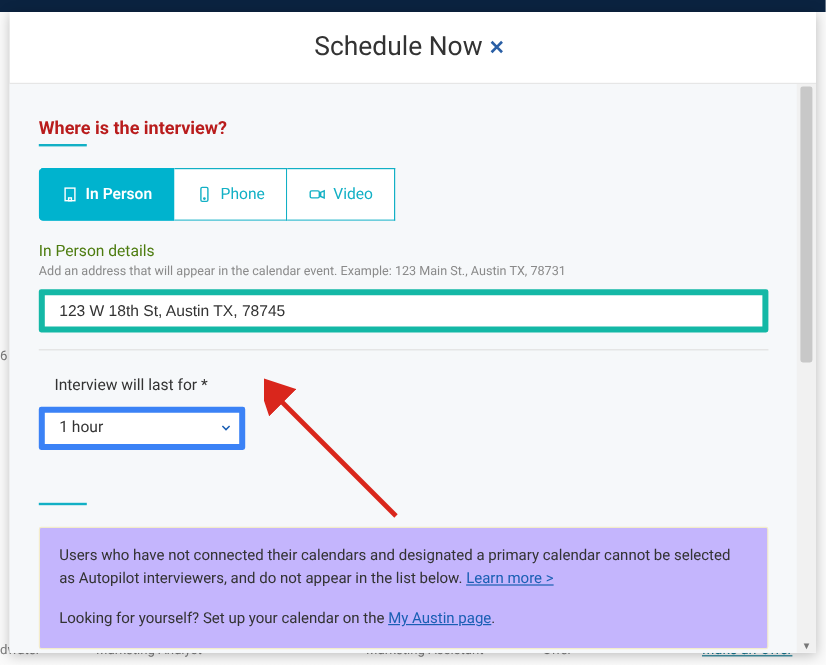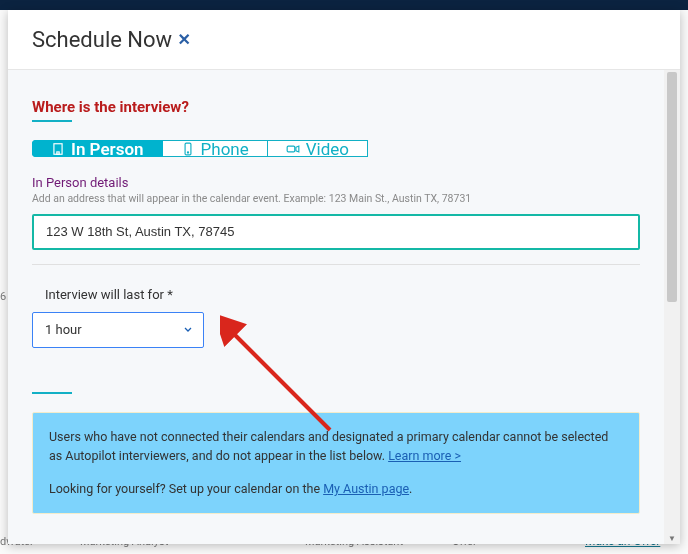--- a/index.html
+++ b/index.html
@@ -9,46 +9,46 @@
     background: linear-gradient(to bottom, #0b2340 0, #0b2340 10px, #fafafa 10px);
   }
   .ghost-text { position:absolute; font-size:11px; color:#7a7a7a; }
   .ghost-link { color:#167a92; text-decoration:underline; font-size:12px; }
   .modal {
     position:absolute; top:10px; left:8px; width:672px; height:534px;
     background:#fff; box-shadow:0 2px 10px rgba(0,0,0,.25);
     display:flex; flex-direction:column;
   }
   .modal-header {
-    height:60px; padding:0 24px; display:flex; align-items:center; justify-content:flex-start;
+    height:60px; padding:0 24px; display:flex; align-items:center; justify-content:center;
     border-bottom:1px solid #e6e6e6;
   }
   .modal-title { font-size:22px; font-weight:400; color:#333; }
   .close-btn { width:24px; height:24px; display:flex; align-items:center; justify-content:center; cursor:pointer; color:#2a5fa5; font-size:16px; font-weight:600; }
   .modal-body-wrap { flex:1; position:relative; overflow:hidden; background:#f6f8fa; }
   .modal-body { position:absolute; top:0; left:0; right:16px; bottom:0; overflow-y:auto; padding:28px 24px 40px 24px; }
   .scrollbar-track { position:absolute; top:0; right:0; width:16px; height:100%; background:#f1f1f1; }
   .scrollbar-thumb { position:absolute; top:2px; right:3px; width:10px; height:230px; background:#c8c8c8; border-radius:2px; }
   .scroll-btn { position:absolute; right:2px; width:12px; height:12px; display:flex; align-items:center; justify-content:center; font-size:8px; color:#777; }
   .section-title { font-size:15px; font-weight:700; color:#b91c1c; margin-bottom:4px; }
   .section-underline { width:40px; height:2px; background:#12b0c5; margin-bottom:18px; }
   .btn-group { display:flex; border-radius:4px; overflow:hidden; margin-bottom:18px; }
-  .btn-seg { height:17px; padding:0 18px; display:flex; align-items:center; gap:6px; font-size:17px; background:#fff; color:#12b0c5; border:1px solid #12b0c5; cursor:pointer;text-align:center; }
+  .btn-seg { height:44px; padding:0 18px; display:flex; align-items:center; gap:6px; font-size:13px; background:#fff; color:#12b0c5; border:1px solid #12b0c5; cursor:pointer;text-align:center; }
   .btn-seg + .btn-seg { border-left:none; }
   .btn-seg.active { background:#00b3ce; color:#fff; border-color:#00b3ce; font-weight:600; }
   .btn-seg svg { width:14px; height:14px; }
-  .field-label { font-size:13px; color:#701a75; margin-bottom:2px; }
+  .field-label { font-size:13px; color:#4d7c0f; margin-bottom:2px; }
   .field-hint { font-size:10.5px; color:#8a8a8a; margin-bottom:8px; line-height:1.3; }
-  .text-input { width:100%; height:36px; border:2px solid #14b8a6; background:#fff; padding:0 12px; font-size:13px; color:#333; border-radius:2px; }
+  .text-input { width:100%; height:36px; border:5px solid #14b8a6; background:#fff; padding:0 12px; font-size:13px; color:#333; border-radius:2px; }
   .hr { border:none; border-top:1px solid #e0e0e0; margin:14px 0 22px 0; }
   .req { color:#333;margin-left:13px; }
   .select-wrap { position:relative; width:172px; }
-  .select { width:100%; height:36px; border:1px solid #3b82f6; background:#fff; padding:0 30px 0 12px; font-size:13px; color:#333; border-radius:2px; display:flex; align-items:center; cursor:pointer; }
+  .select { width:100%; height:36px; border:5px solid #3b82f6; background:#fff; padding:0 30px 0 12px; font-size:13px; color:#333; border-radius:2px; display:flex; align-items:center; cursor:pointer; }
   .chev { position:absolute; right:10px; top:50%; transform:translateY(-50%); pointer-events:none; color:#1a5fb4; }
-  .info-box { background:#7dd3fc; border:1px solid #f3eccb; padding:14px 16px; font-size:12.5px; color:#333; line-height:1.55; border-radius:2px; }
+  .info-box { background:#c4b5fd; border:1px solid #f3eccb; padding:14px 16px; font-size:12.5px; color:#333; line-height:1.55; border-radius:2px; }
   .info-box a { color:#1a5fb4; text-decoration:underline; cursor:pointer; }
   .arrow-svg { position:absolute; left:212px; top:240px; pointer-events:none; }
 </style>
 </head>
 <body>
 
 <div class="backdrop">
   <span class="ghost-text" style="bottom:6px; left:0;">dwater</span>
   <span class="ghost-text" style="top:290px; left:0;">6 r</span>
   <span class="ghost-text" style="bottom:6px; left:80px;">Marketing Analyst</span>

